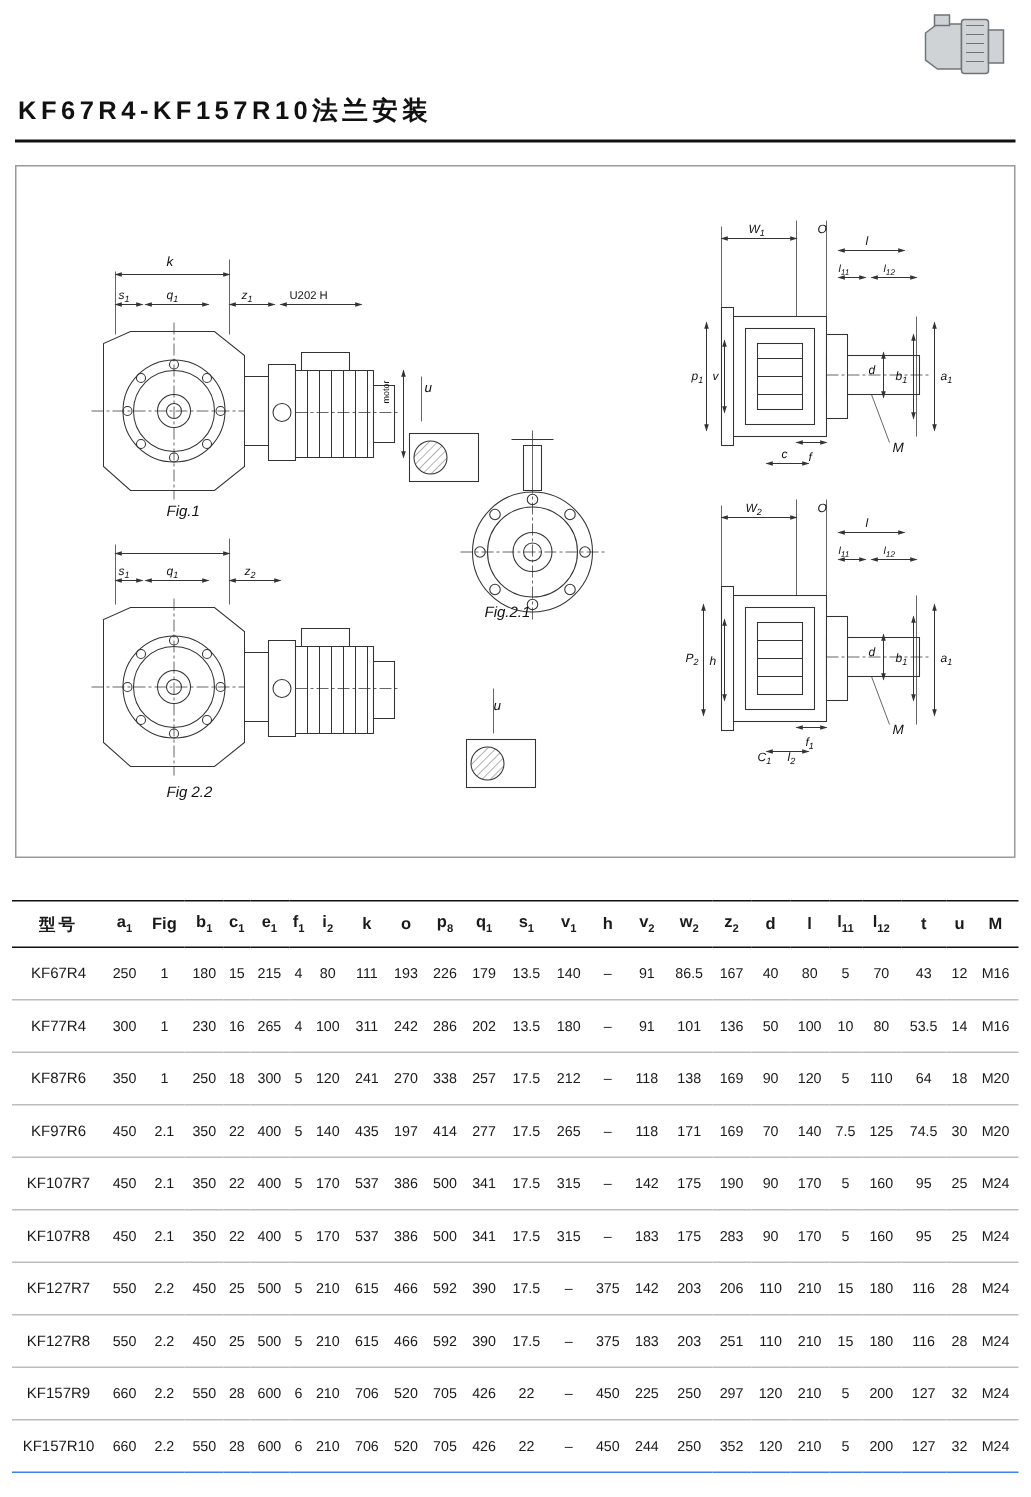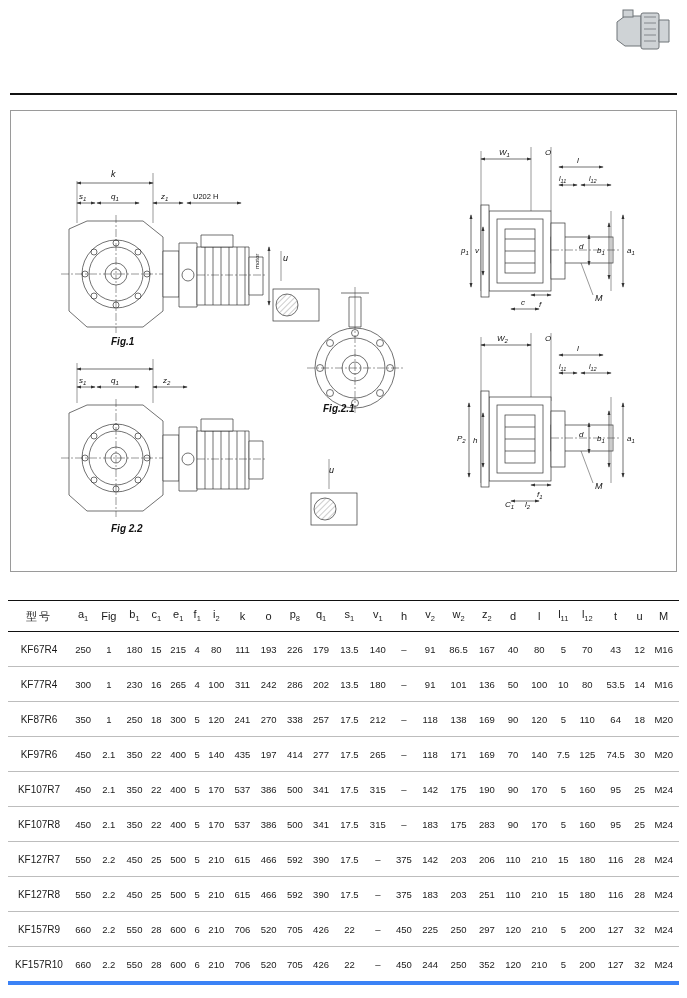--- a/index.html
+++ b/index.html
@@ -25,43 +25,43 @@
   }
 
   
   .fig-frame{
     position:absolute;left:10px;top:110px;width:665px;height:460px;
     border:1px solid #9a9a9a;background:#fff;
   }
   .fig-frame svg{display:block;}
 
   .fig-cap{
-    position:absolute;font-style:italic;font-size:10px;color:#111;font-weight:bold;
+    position:absolute;font-style:italic;font-size:10px;color:#111;
   }
 
   
   .tbl-wrap{
     position:absolute;left:8px;top:600px;width:671px;
   }
   table.spec{
     border-collapse:collapse;width:671px;
     font-size:9.5px;
   }
   table.spec th, table.spec td{
     text-align:center;padding:0;border:0;
     height:34px;vertical-align:middle;white-space:nowrap;
   }
   table.spec thead th{
-    font-size:11px;font-weight:normal;height:30px;
+    font-size:11px;font-weight:bold;height:30px;
     border-bottom:1.6px solid #111;border-top:1.6px solid #111;
   }
   table.spec tbody td{
     border-bottom:1px solid #bdbdbd;
   }
-  table.spec tbody tr:last-child td{border-bottom:4px solid #3b82f6;}
+  table.spec tbody tr:last-child td{border-bottom:1px solid #3b82f6;}
   .col-model{width:62px;text-align:left;padding-left:4px;font-size:10px;}
   th.col-model{text-align:left;padding-left:4px;font-size:12px;letter-spacing:2px;}
   .sub{font-size:7.5px;vertical-align:sub;}
 </style>
 </head>
 <body>
 
 <div class="page">
 
   <div class="logo-box">
@@ -71,20 +71,21 @@
         <rect x="30" y="5" width="18" height="36" rx="2"></rect>
         <path d="M48 12 L58 12 L58 34 L48 34 Z"></path>
         <rect x="12" y="2" width="10" height="7"></rect>
       </g>
       <g stroke="#6f7478" stroke-width="0.8" fill="none">
         <path d="M33 9 L45 9 M33 15 L45 15 M33 21 L45 21 M33 27 L45 27 M33 33 L45 33"></path>
       </g>
     </svg>
   </div>
 
+  <div class="hdr-title">KF67R4-KF157R10法兰安装</div>
   <div class="hdr-rule"></div>
 
   <div class="fig-frame">
     <svg width="663" height="458" viewBox="0 0 663 458">
       <defs>
         <marker id="ar" markerWidth="7" markerHeight="7" refX="6" refY="2.2" orient="auto">
           <path d="M0,0 L7,2.2 L0,4.4 z" fill="#333"></path>
         </marker>
         <marker id="arS" markerWidth="7" markerHeight="7" refX="1" refY="2.2" orient="auto">
           <path d="M7,0 L0,2.2 L7,4.4 z" fill="#333"></path>

